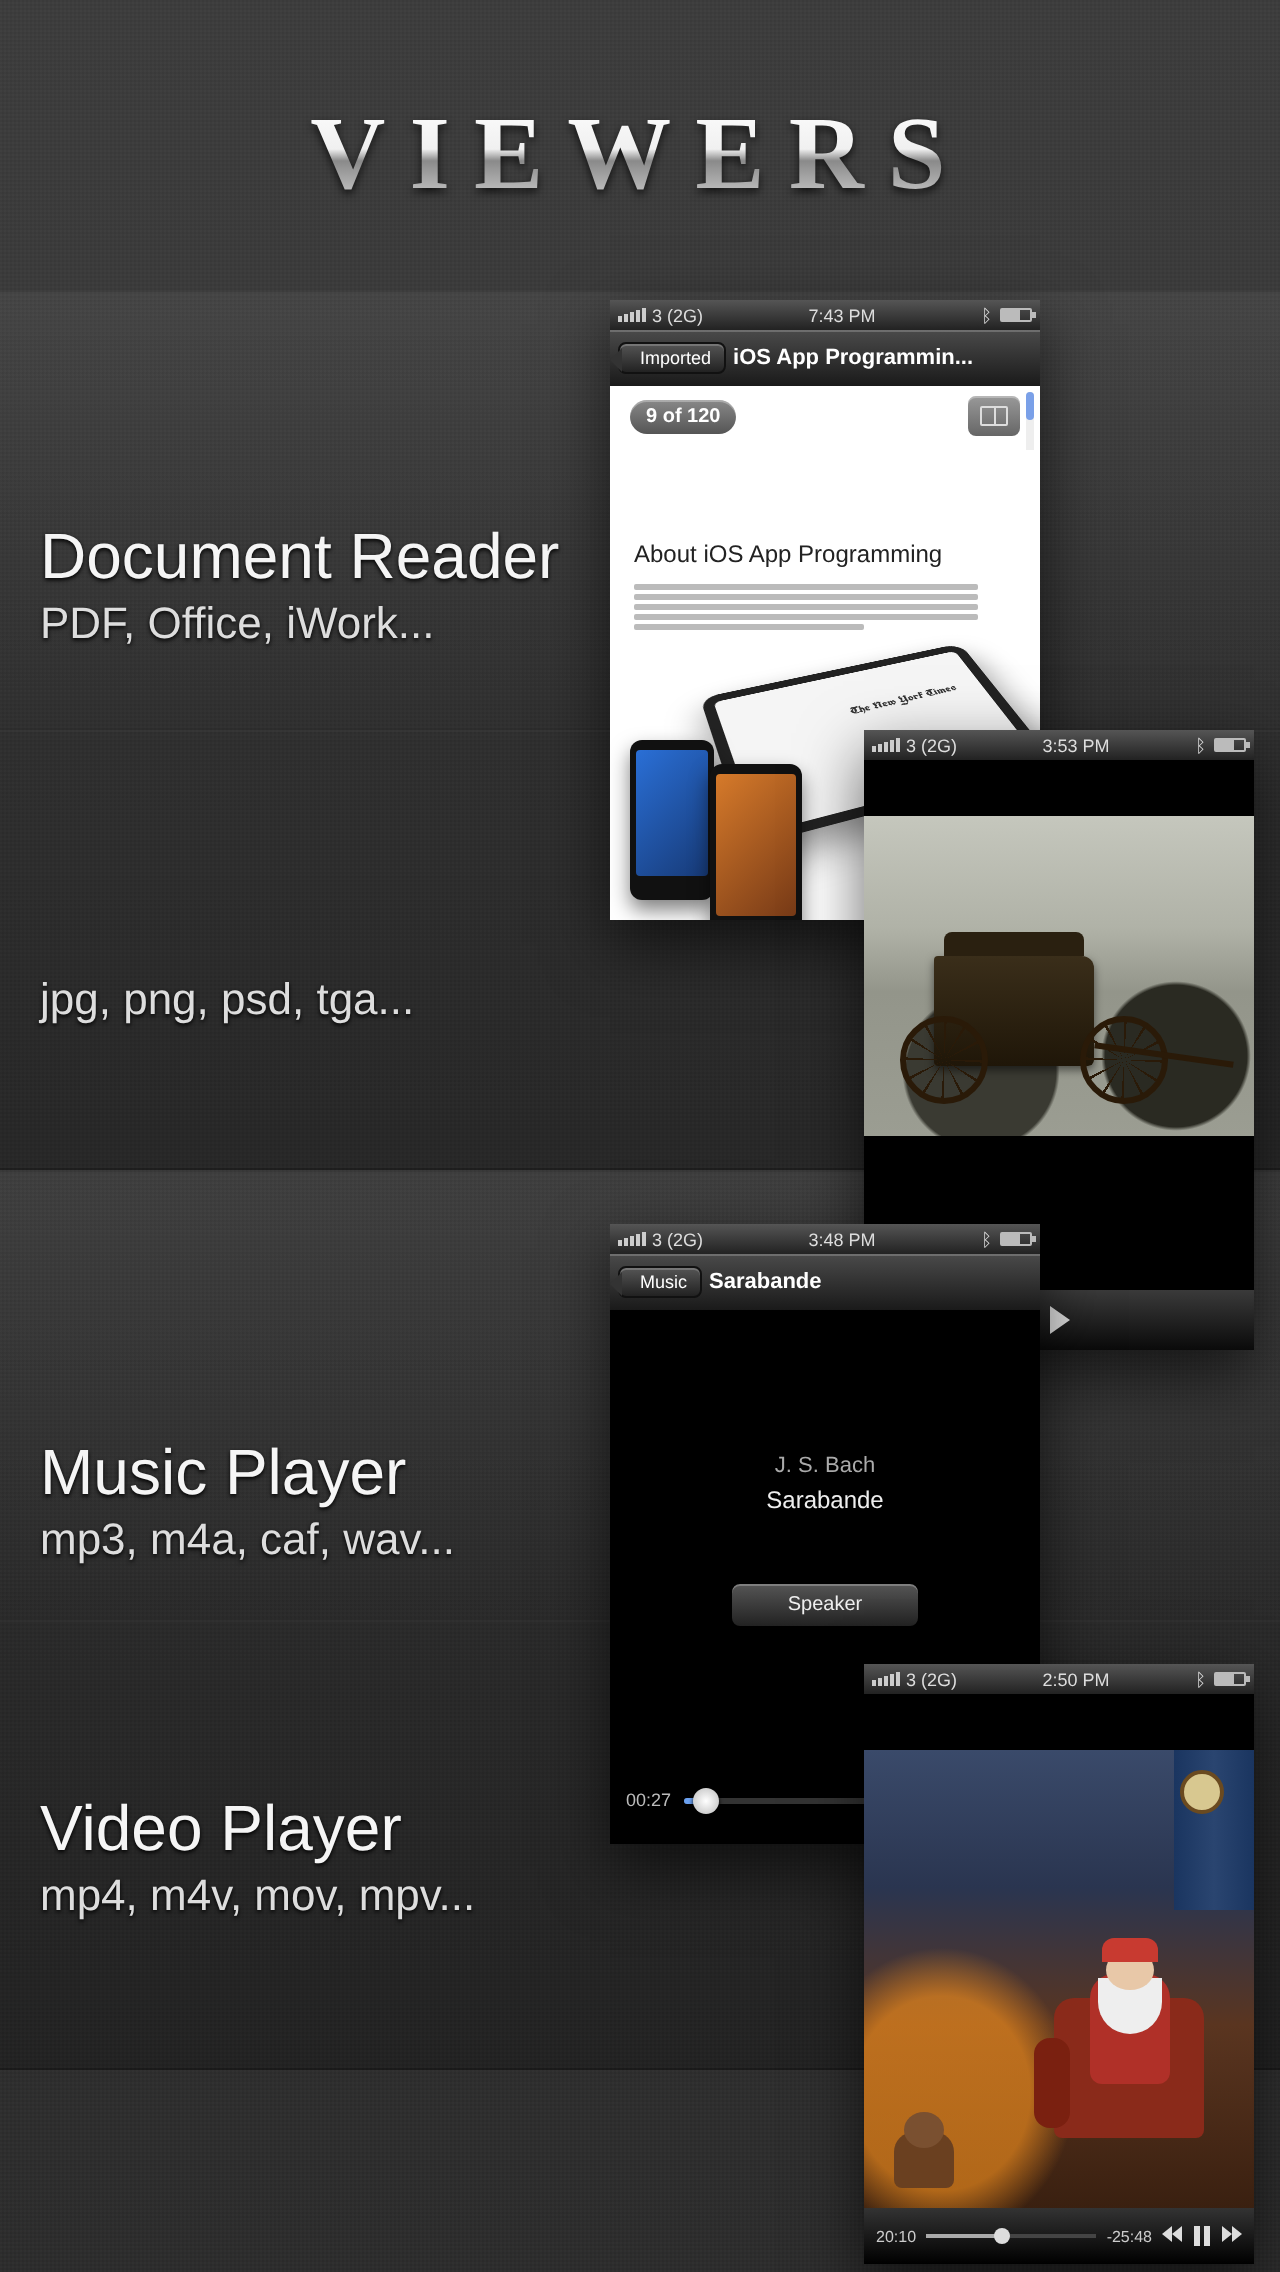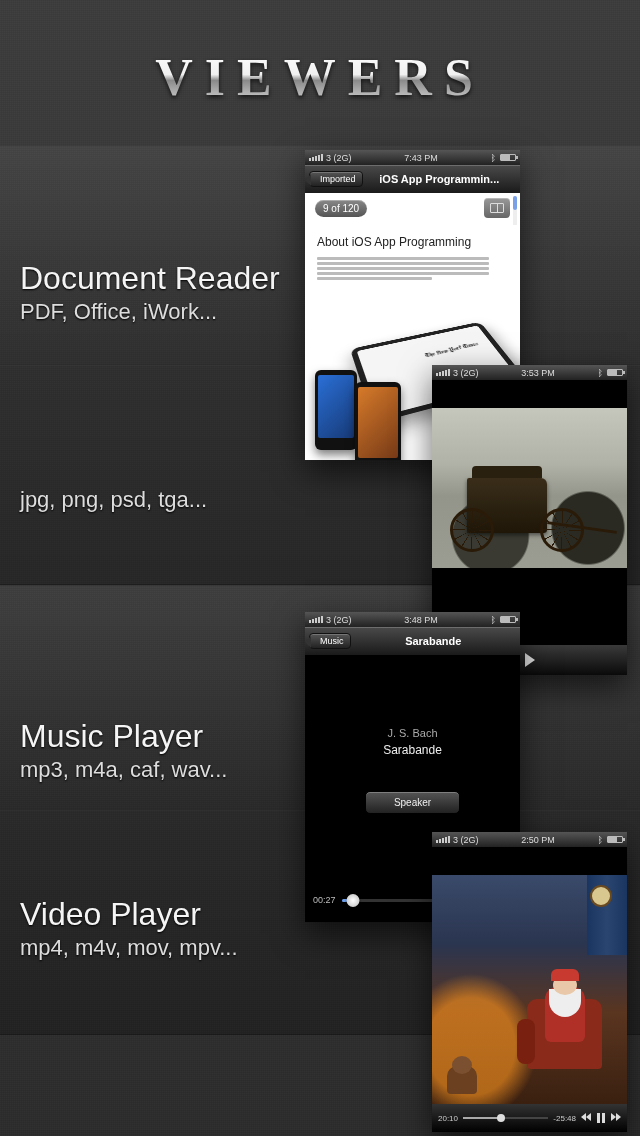--- a/index.html
+++ b/index.html
@@ -64,40 +64,40 @@
       background: linear-gradient(#555,#222); color:#fff;
       padding: 2px 6px 2px 10px; border-radius:4px; font-size:9px;
       position:relative; box-shadow: inset 0 1px 0 rgba(255,255,255,.2);
       border:1px solid #111;
     }
     .backbtn::before {
       content:""; position:absolute; left:-5px; top:2px;
       width:0; height:0; border-top:6px solid transparent;
       border-bottom:6px solid transparent; border-right:6px solid #333;
     }
-    .nav-title { flex:1; text-align:center; font-size:11px; font-weight:600; white-space:nowrap; overflow:hidden; text-overflow:ellipsis; padding: 0 4px;}
+    .nav-title { flex:1; font-size:11px; font-weight:600; white-space:nowrap; overflow:hidden; text-overflow:ellipsis; padding: 0 4px;}
 
     
     #shot-doc { top:150px; left:305px; width:215px; height:310px; }
     #shot-doc .page-badge {
       position:absolute; top:50px; left:10px;
       background: linear-gradient(#888,#555); color:#fff;
-      padding:3px 8px; border-radius:10px; font-size:10px; font-weight:400;
+      padding:3px 8px; border-radius:10px; font-size:10px; font-weight:700;
       box-shadow: inset 0 1px 0 rgba(255,255,255,.3);
     }
     #shot-doc .book-icon {
       position:absolute; top:48px; right:10px; width:26px; height:20px;
       border-radius:4px; background:linear-gradient(#999,#666);
       box-shadow: inset 0 1px 0 rgba(255,255,255,.3);
       display:flex; align-items:center; justify-content:center;
     }
     #shot-doc .book-icon span { width:14px; height:10px; border:1px solid #ddd; border-radius:1px; position:relative; }
     #shot-doc .book-icon span::after { content:""; position:absolute; left:50%; top:0; bottom:0; width:1px; background:#ddd; }
     #shot-doc .docbody { position:absolute; top:75px; left:0; right:0; bottom:0; background:#fff; padding:10px 12px; }
-    #shot-doc .doc-h { font-size:12px; font-weight:500; color:#222; margin-bottom:8px; }
+    #shot-doc .doc-h { font-size:12px; font-weight:500; color:#222; margin-bottom:8px;margin-top:35px; }
     #shot-doc .doc-line { height:3px; background:#bbb; margin:2px 0; border-radius:1px; }
     #shot-doc .doc-line.short { width:60%; }
     #shot-doc .doc-line.med { width:90%; }
     #shot-doc .scroll-track { position:absolute; right:3px; top:46px; width:4px; height:60px; background:#eee; border-radius:2px; }
     #shot-doc .scroll-thumb { position:absolute; right:3px; top:46px; width:4px; height:14px; background:#7aa0e8; border-radius:2px; }
     #shot-doc .device-art { position:absolute; bottom:-20px; left:10px; right:-10px; height:170px; }
     .ipad { position:absolute; right:20px; top:0; width:150px; height:110px; border-radius:10px; background:#222; transform: perspective(400px) rotateX(50deg) rotateZ(-20deg); box-shadow: 0 10px 20px rgba(0,0,0,.4); }
     .ipad::after { content:""; position:absolute; inset:6px; background:#f5f5f5; border-radius:4px; }
     .iphone-mini { position:absolute; left:0; bottom:30px; width:42px; height:80px; border-radius:6px; background:#111; box-shadow:0 5px 10px rgba(0,0,0,.5); }
     .iphone-mini::after { content:""; position:absolute; inset:5px 3px 12px 3px; background: linear-gradient(135deg,#2a6fd6,#173a77); border-radius:2px; }

